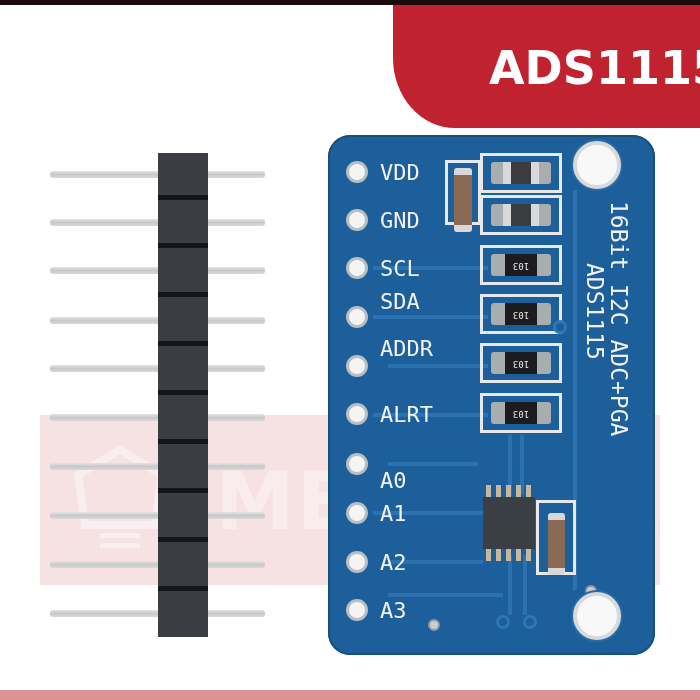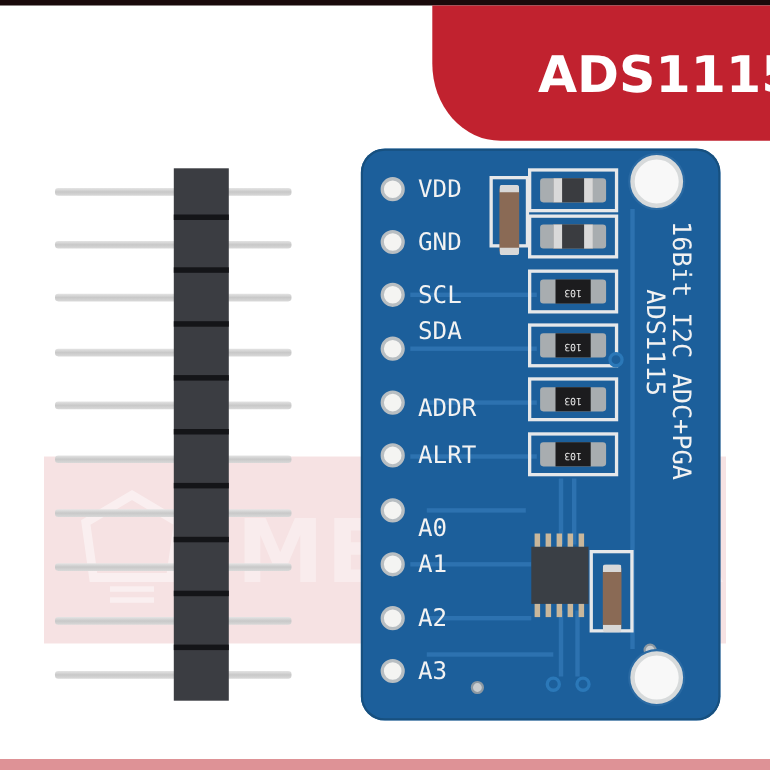--- a/index.html
+++ b/index.html
@@ -156,21 +156,21 @@
 
   <div class="hole" style="left:18px;top:26px"></div>
   <div class="pin-label" style="top:27px">VDD</div>
   <div class="hole" style="left:18px;top:74px"></div>
   <div class="pin-label" style="top:75px">GND</div>
   <div class="hole" style="left:18px;top:122px"></div>
   <div class="pin-label" style="top:123px">SCL</div>
   <div class="hole" style="left:18px;top:171px"></div>
   <div class="pin-label" style="top:156px">SDA</div>
   <div class="hole" style="left:18px;top:220px"></div>
-  <div class="pin-label" style="top:226px">ADDR</div>
+  <div class="pin-label" style="top:203px">ADDR</div>
   <div class="hole" style="left:18px;top:268px"></div>
   <div class="pin-label" style="top:269px">ALRT</div>
   <div class="hole" style="left:18px;top:318px"></div>
   <div class="pin-label" style="top:335px">A0</div>
   <div class="hole" style="left:18px;top:367px"></div>
   <div class="pin-label" style="top:368px">A1</div>
   <div class="hole" style="left:18px;top:416px"></div>
   <div class="pin-label" style="top:417px">A2</div>
   <div class="hole" style="left:18px;top:464px"></div>
   <div class="pin-label" style="top:465px">A3</div>

